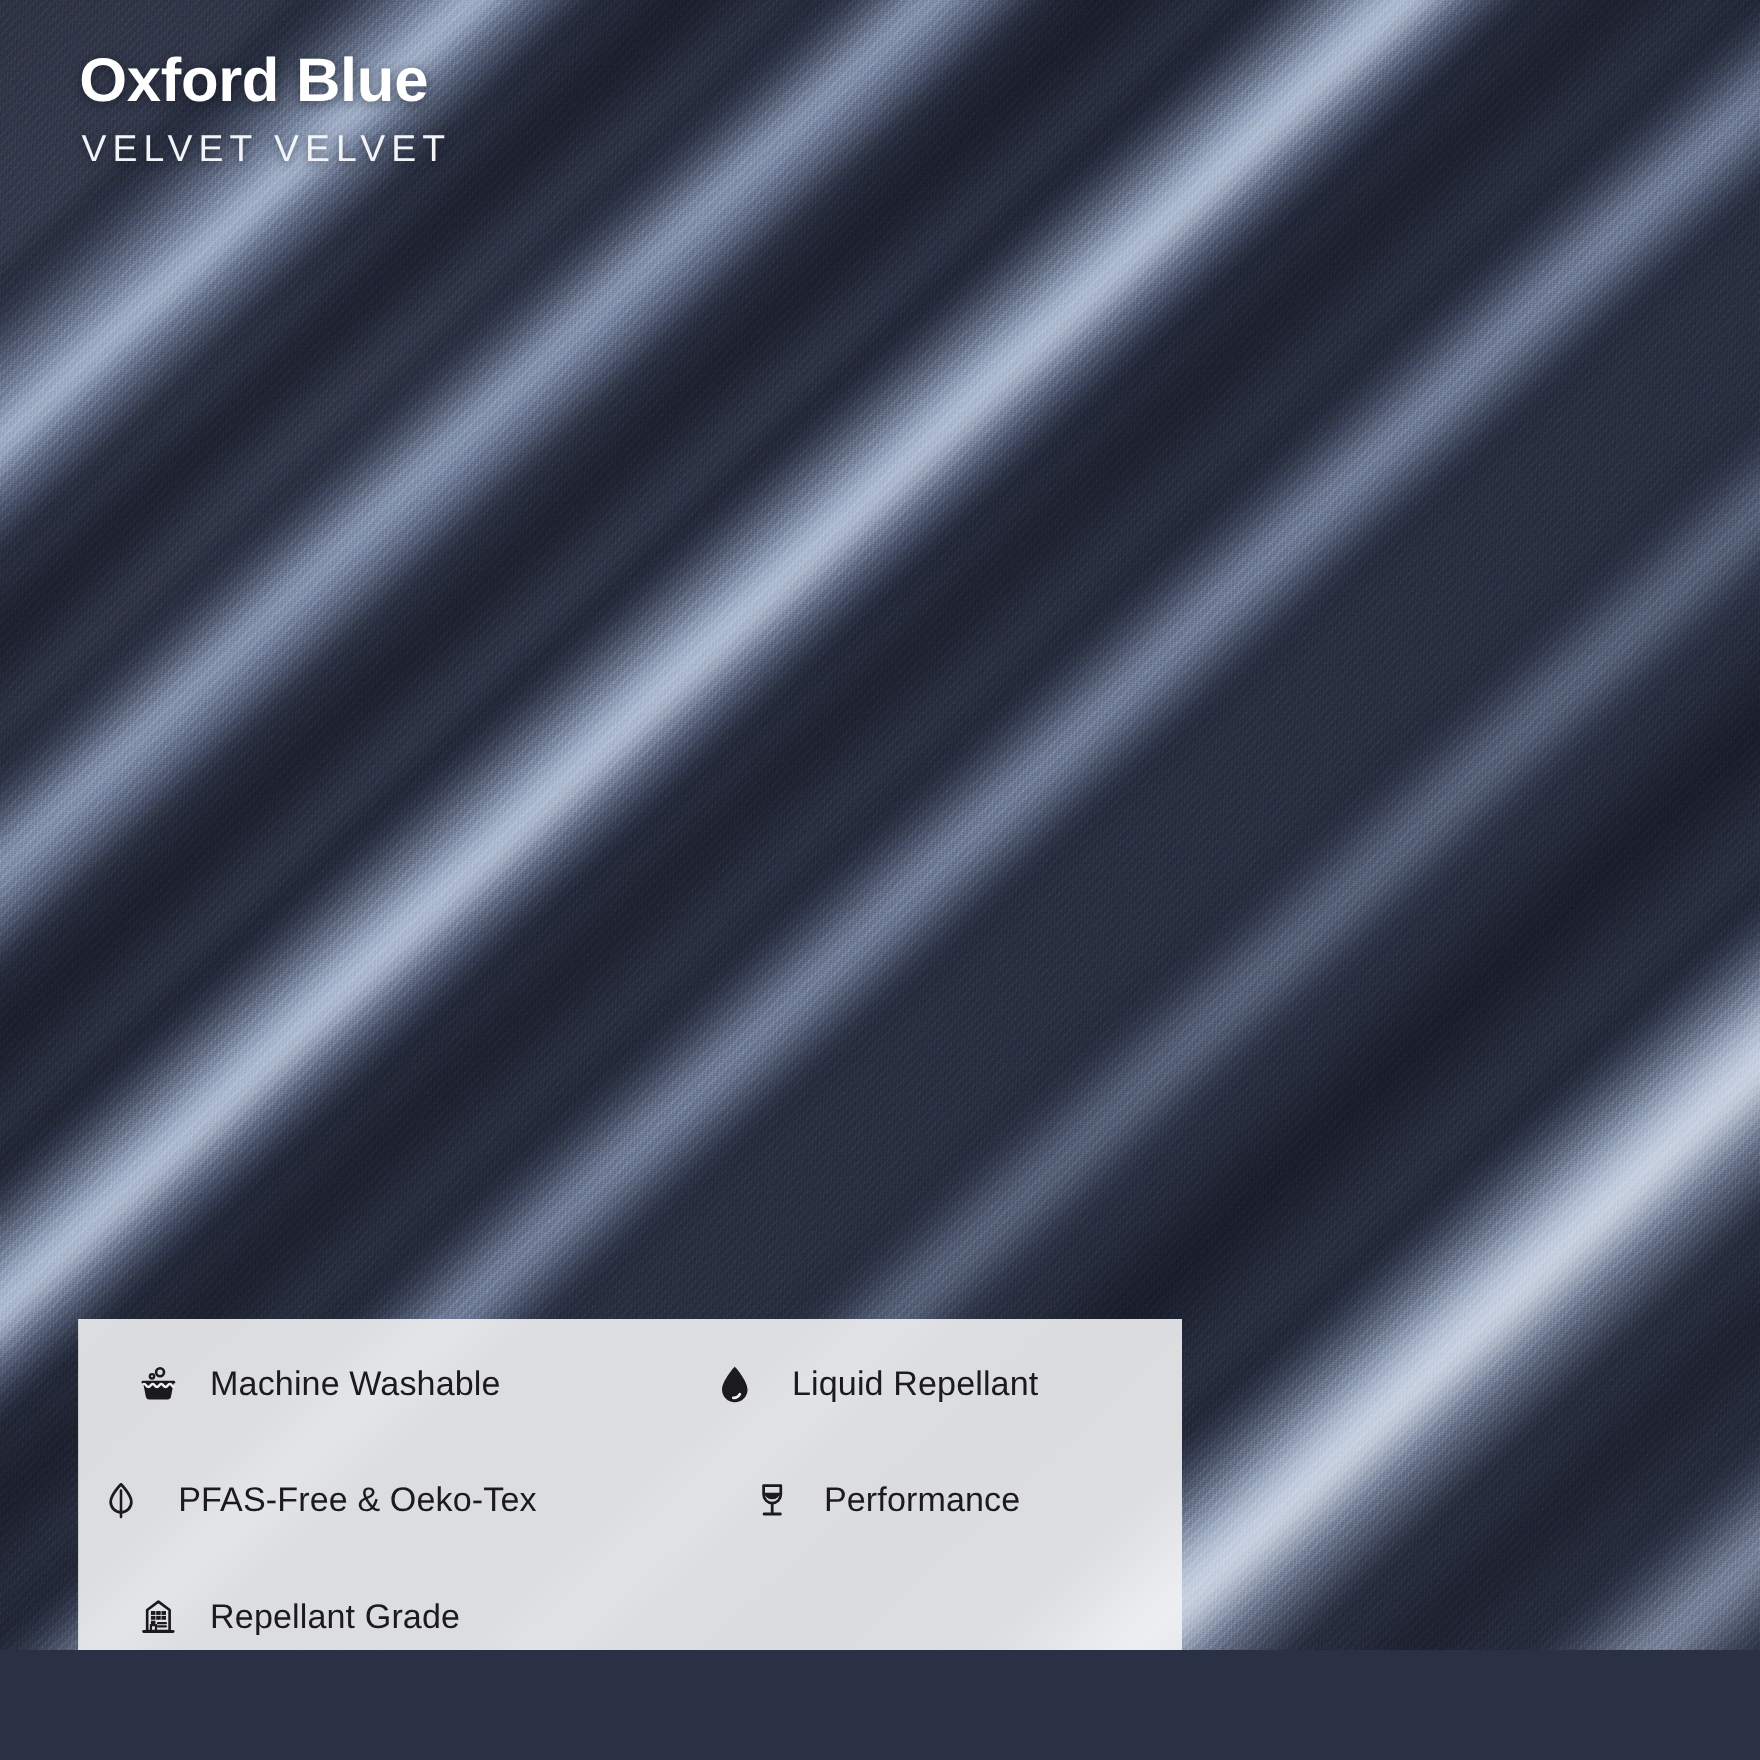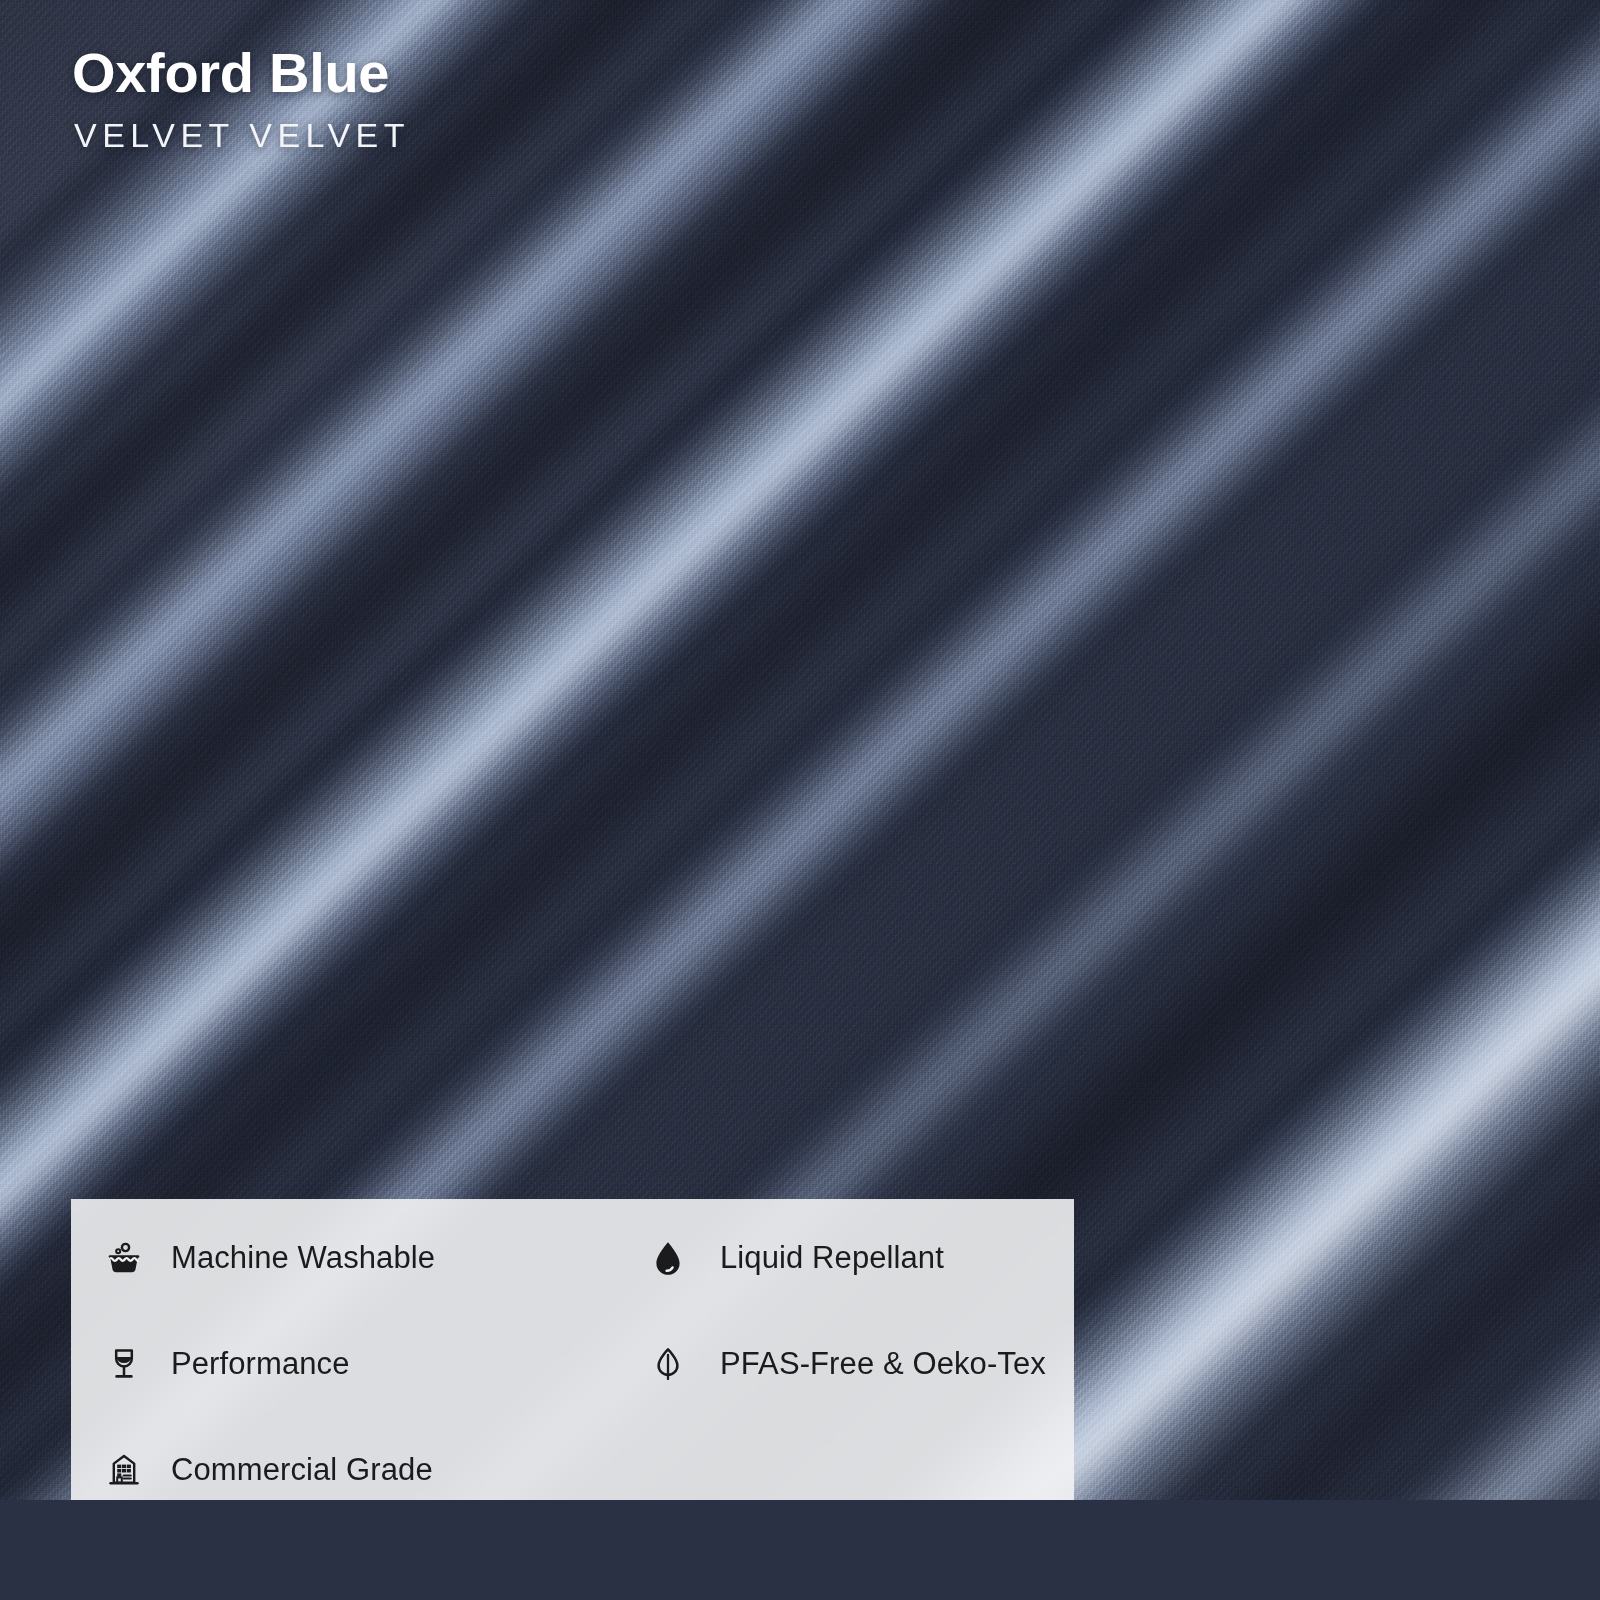--- a/index.html
+++ b/index.html
@@ -235,21 +235,21 @@
     grid-template-columns: 558px 1fr;
     grid-template-rows: repeat(3, 1fr);
     align-content: center;
     padding: 6px 0 0 0;
     box-sizing: border-box;
   }
   .feature {
     display: flex;
     align-items: center;
     gap: 24px;
-    padding-left: 30px;
+    padding-left: 50px;
     box-sizing: border-box;
   }
   .feature.col2 { padding-left: 16px; gap: 29px; }
   .feature.empty { visibility: hidden; }
 
   .feature-icon {
     flex: 0 0 auto;
     width: 46px;
     height: 46px;
     display: flex;
@@ -317,58 +317,58 @@
     <div class="feature col2">
       <span class="feature-icon">
         <svg width="40" height="40" viewBox="0 0 40 40" fill="none" aria-hidden="true">
           <path d="M20 4.2c0 0-11.6 13.0-11.6 21.0a11.6 11.6 0 0 0 23.2 0C31.6 17.2 20 4.2 20 4.2z" fill="#1b1b1d"></path>
           <path d="M24.6 29.4a6.4 6.4 0 0 1-6.0 3.4" stroke="#f0f1f2" stroke-width="2.4" stroke-linecap="round" fill="none"></path>
         </svg>
       </span>
       <span class="feature-label">Liquid Repellant</span>
     </div>
 
+    <div class="feature col2">
+      <span class="feature-icon">
+        <svg width="40" height="40" viewBox="0 0 40 40" fill="none" aria-hidden="true">
+          <path d="M20 5.4c0 0 9.4 9.4 9.4 16.0A9.4 9.4 0 0 1 20 30.8a9.4 9.4 0 0 1-9.4-9.4C10.6 14.8 20 5.4 20 5.4z" stroke="#1b1b1d" stroke-width="2.5" fill="none" stroke-linejoin="round"></path>
+          <path d="M20 11.0v24.0" stroke="#1b1b1d" stroke-width="2.3" stroke-linecap="round"></path>
+        </svg>
+      </span>
+      <span class="feature-label">PFAS-Free &amp; Oeko-Tex</span>
+    </div>
+
     <div class="feature">
       <span class="feature-icon">
         <svg width="40" height="40" viewBox="0 0 40 40" fill="none" aria-hidden="true">
           <path d="M12.2 6.5h15.6v8.2a7.8 7.8 0 0 1-15.6 0V6.5z" stroke="#1b1b1d" stroke-width="2.5" fill="none" stroke-linejoin="round"></path>
           <path d="M12.4 13.0h15.2a7.8 7.8 0 0 1-15.2 0z" fill="#1b1b1d"></path>
           <path d="M20 22.6v8.6" stroke="#1b1b1d" stroke-width="2.5" stroke-linecap="round"></path>
           <path d="M12.6 32.4h14.8" stroke="#1b1b1d" stroke-width="2.6" stroke-linecap="round"></path>
         </svg>
       </span>
       <span class="feature-label">Performance</span>
-    </div>
-
-    <div class="feature col2">
-      <span class="feature-icon">
-        <svg width="40" height="40" viewBox="0 0 40 40" fill="none" aria-hidden="true">
-          <path d="M20 5.4c0 0 9.4 9.4 9.4 16.0A9.4 9.4 0 0 1 20 30.8a9.4 9.4 0 0 1-9.4-9.4C10.6 14.8 20 5.4 20 5.4z" stroke="#1b1b1d" stroke-width="2.5" fill="none" stroke-linejoin="round"></path>
-          <path d="M20 11.0v24.0" stroke="#1b1b1d" stroke-width="2.3" stroke-linecap="round"></path>
-        </svg>
-      </span>
-      <span class="feature-label">PFAS-Free &amp; Oeko-Tex</span>
     </div>
 
     <div class="feature">
       <span class="feature-icon">
         <svg width="40" height="40" viewBox="0 0 40 40" fill="none" aria-hidden="true">
           <path d="M9.8 13.6L20 6.0l10.2 7.6v19.2H9.8V13.6z" stroke="#1b1b1d" stroke-width="2.4" fill="none" stroke-linejoin="round"></path>
           <rect x="13.2" y="14.6" width="4.1" height="3.5" fill="#1b1b1d"></rect>
           <rect x="18.0" y="14.6" width="4.1" height="3.5" fill="#1b1b1d"></rect>
           <rect x="22.8" y="14.6" width="4.1" height="3.5" fill="#1b1b1d"></rect>
           <rect x="13.2" y="19.0" width="4.1" height="3.5" fill="#1b1b1d"></rect>
           <rect x="18.0" y="19.0" width="4.1" height="3.5" fill="#1b1b1d"></rect>
           <rect x="22.8" y="19.0" width="4.1" height="3.5" fill="#1b1b1d"></rect>
           <rect x="13.2" y="23.4" width="4.1" height="3.5" fill="#1b1b1d"></rect>
           <rect x="13.2" y="27.4" width="4.6" height="5.4" stroke="#1b1b1d" stroke-width="2.0" fill="none"></rect>
           <path d="M19.6 25.6h7.2M19.6 28.6h7.2" stroke="#1b1b1d" stroke-width="2.0" stroke-linecap="round"></path>
           <path d="M6.6 33.2h26.8" stroke="#1b1b1d" stroke-width="2.6" stroke-linecap="round"></path>
         </svg>
       </span>
-      <span class="feature-label">Commercial Grade</span>
+      <span class="feature-label">Repellant Grade</span>
     </div>
 
     <div class="feature col2 empty"></div>
 
   </div>
 
 </div>
 
 </body></html>

